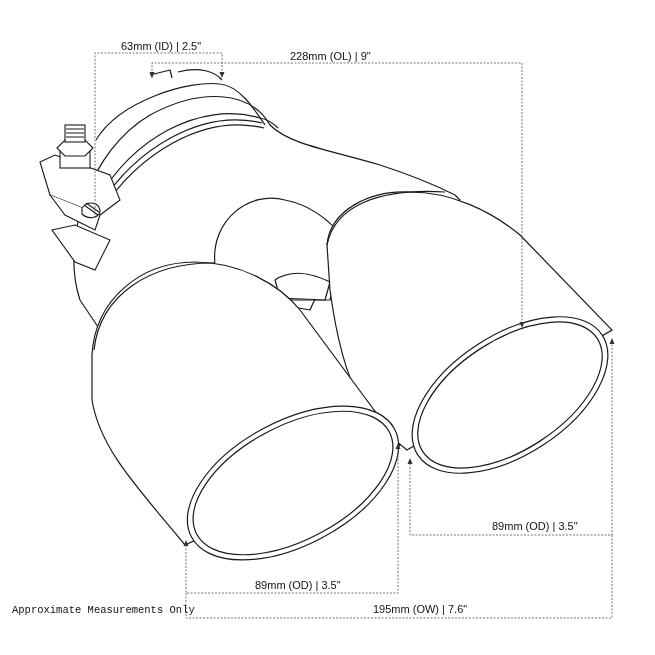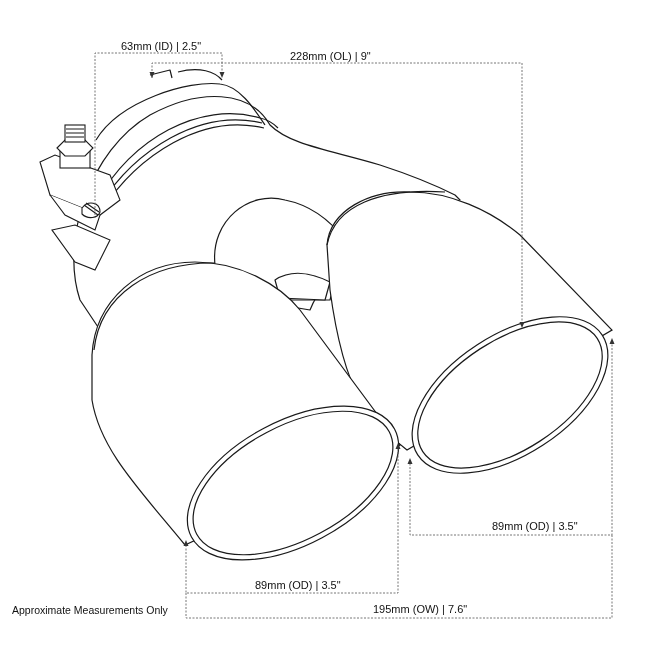--- a/index.html
+++ b/index.html
@@ -77,13 +77,13 @@
     <polygon points="398,443 395.5,449 400.5,449"></polygon>
     <polygon points="612,338 609.5,344 614.5,344"></polygon>
   </g>
 </svg>
 
 <div class="label" style="left:121px; top:40px;">63mm (ID) | 2.5"</div>
 <div class="label" style="left:290px; top:50px;">228mm (OL) | 9"</div>
 <div class="label" style="left:492px; top:520px;">89mm (OD) | 3.5"</div>
 <div class="label" style="left:255px; top:579px;">89mm (OD) | 3.5"</div>
 <div class="label" style="left:373px; top:603px;">195mm (OW) | 7.6"</div>
-<div class="label note" style="left:12px; top:604px;">Approximate Measurements Only</div>
+<div class="label note" style="left:12px; top:604px;font-family:Liberation Mono, monospace;">Approximate Measurements Only</div>
 
 </body></html>

